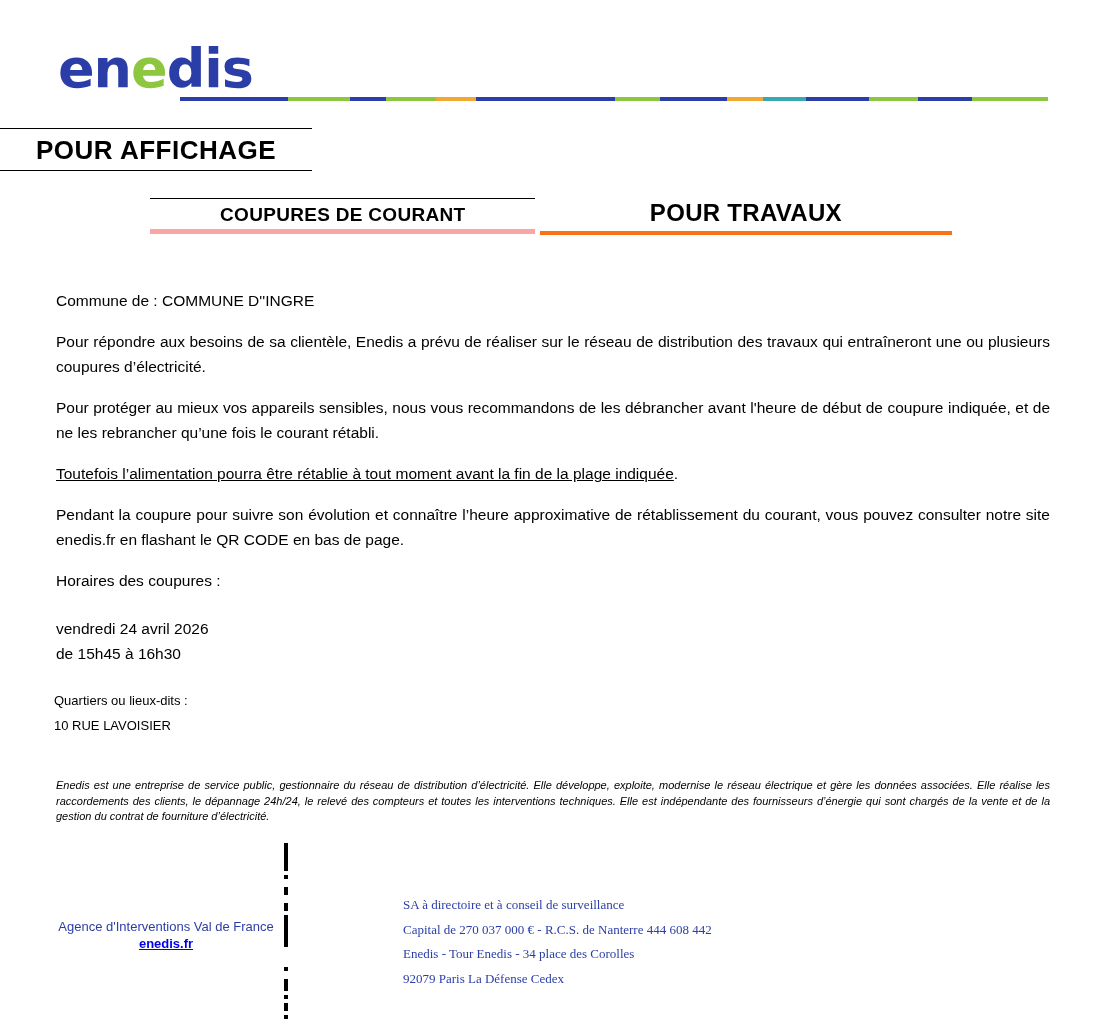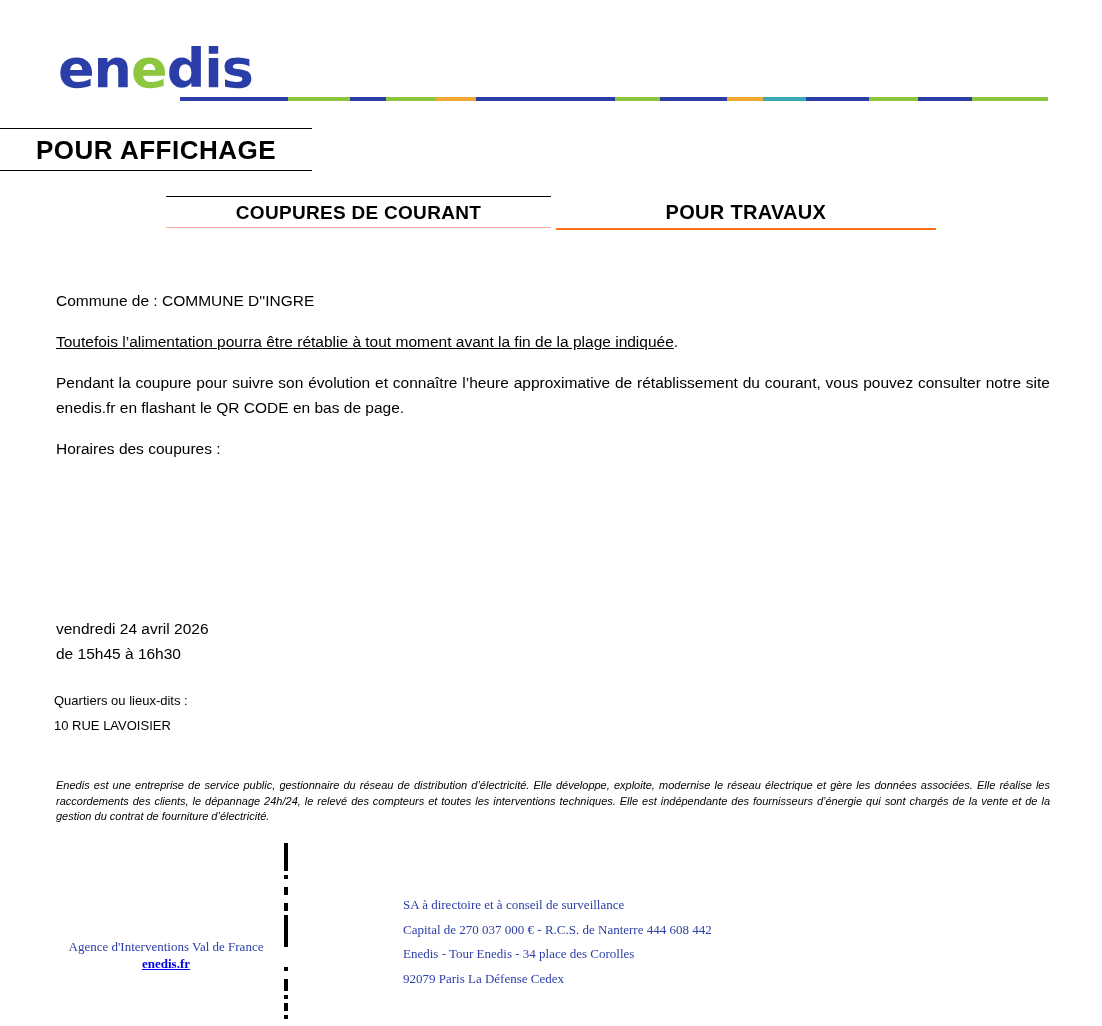--- a/index.html
+++ b/index.html
@@ -78,29 +78,29 @@
     left: 0;
     top: 196px;
     width: 1102px;
     text-align: center;
   }
   .sub-title-1 {
     font-size: 19px;
     font-weight: 700;
     display: inline-block;
     border-top: 1px solid #000;
-    border-bottom: 1px solid #fca5a5;
+    border-bottom: 5px solid #fca5a5;
     padding: 5px 70px 3px 70px;
     letter-spacing: .3px;
   }
   .sub-title-2 {
-    font-size: 20px;
-    font-weight: 700;
-    display: inline-block;
-    border-bottom: 2px solid #f97316;
+    font-size: 24px;
+    font-weight: 700;
+    display: inline-block;
+    border-bottom: 4px solid #f97316;
     padding: 3px 110px 4px 110px;
     letter-spacing: .3px;
   }
 
   
   .body-area {
     position: absolute;
     left: 56px;
     top: 288px;
     width: 994px;
@@ -162,25 +162,24 @@
   }
   .qr-grid i { display: block; width: 4px; height: 4px; }
   .qr-grid i.on { background: #000; }
 
   .agency {
     position: absolute;
     left: 56px;
     top: 918px;
     width: 220px;
     text-align: center;
-    font-family: Liberation Serif, serif;
+    font-family: Liberation Sans, sans-serif;
     font-size: 13px;
     line-height: 17px;
     color: #2b3ea8;
-    margin-top: 20px;
   }
   .agency .site {
     font-weight: 700;
     text-decoration: underline;
     display: inline-block;
   }
 
   .corporate {
     position: absolute;
     left: 403px;
@@ -223,20 +222,22 @@
   <div class="title-wrap">
     <div class="main-title">POUR AFFICHAGE</div>
   </div>
   <div class="sub-wrap">
     <div class="sub-title-1">COUPURES DE COURANT</div>
     <div class="sub-title-2">POUR TRAVAUX</div>
   </div>
 
   <div class="body-area">
     <p class="p-commune">Commune de : COMMUNE D''INGRE</p>
+    <p>Pour répondre aux besoins de sa clientèle, Enedis a prévu de réaliser sur le réseau de distribution des travaux qui entraîneront une ou plusieurs coupures d’électricité.</p>
+    <p>Pour protéger au mieux vos appareils sensibles, nous vous recommandons de les débrancher avant l'heure de début de coupure indiquée, et de ne les rebrancher qu’une fois le courant rétabli.</p>
     <p><span class="underlined">Toutefois l’alimentation pourra être rétablie à tout moment avant la fin de la plage indiquée</span><span>.</span></p>
     <p>Pendant la coupure pour suivre son évolution et connaître l’heure approximative de rétablissement du courant, vous pouvez consulter notre site enedis.fr en flashant le QR CODE en bas de page.</p>
     <p class="p-horaires">Horaires des coupures :</p>
   </div>
 
   <div class="schedule">
     <div>vendredi 24 avril 2026</div>
     <div>de 15h45 à 16h30</div>
   </div>
 

